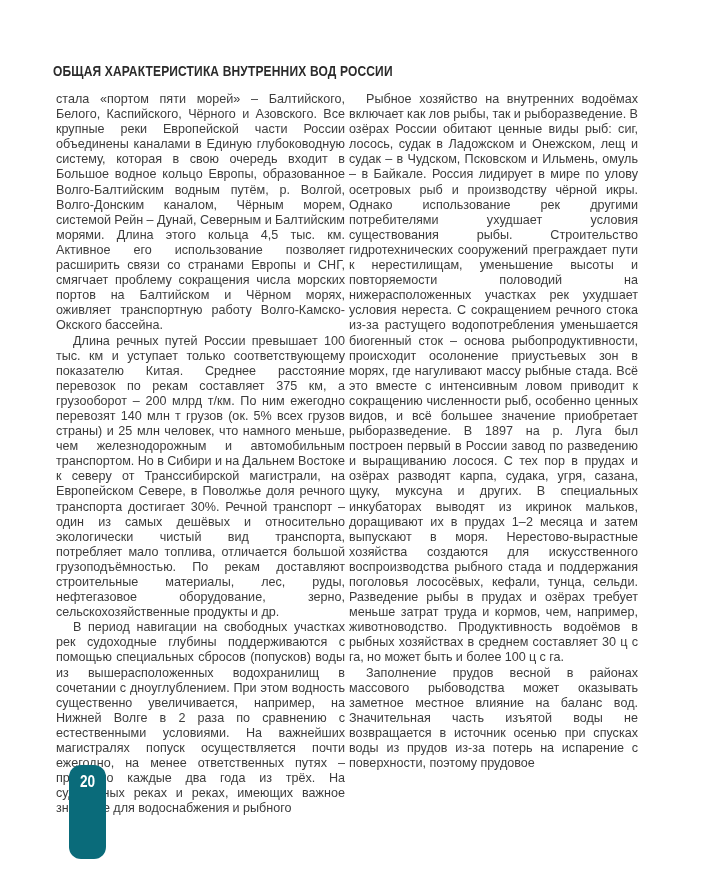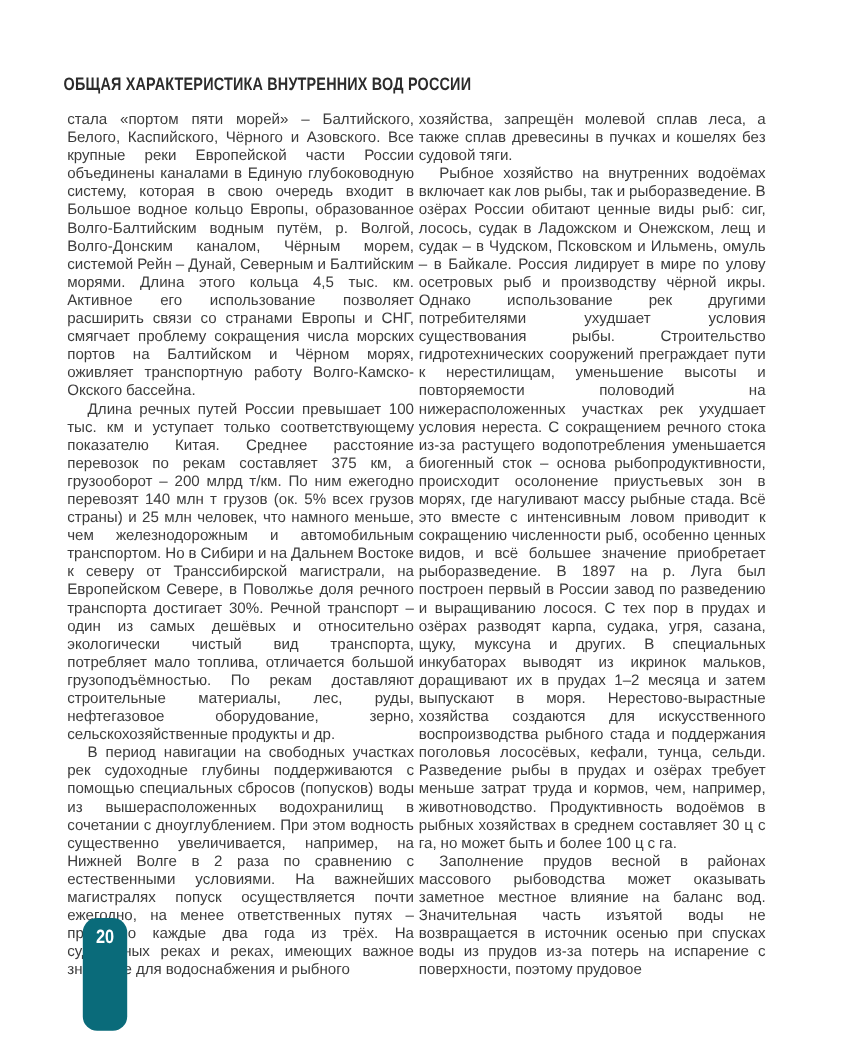--- a/index.html
+++ b/index.html
@@ -77,21 +77,20 @@
 
   <div class="running-head">ОБЩАЯ ХАРАКТЕРИСТИКА ВНУТРЕННИХ ВОД РОССИИ</div>
 
   <div class="columns">
     <div class="col" lang="ru">
       <p>стала «портом пяти морей» – Балтийского, Белого, Каспийского, Чёрного и Азовского. Все крупные реки Европейской части России объединены каналами в Единую глубоководную систему, которая в свою очередь входит в Большое водное кольцо Европы, образованное Волго-Балтийским водным путём, р. Волгой, Волго-Донским каналом, Чёрным морем, системой Рейн – Дунай, Северным и Балтийским морями. Длина этого кольца 4,5 тыс. км. Активное его использование позволяет расширить связи со странами Европы и СНГ, смягчает проблему сокращения числа морских портов на Балтийском и Чёрном морях, оживляет транспортную работу Волго-Камско-Окского бассейна.</p>
       <p class="indent">Длина речных путей России превышает 100 тыс. км и уступает только соответствующему показателю Китая. Среднее расстояние перевозок по рекам составляет 375 км, а грузооборот – 200 млрд т/км. По ним ежегодно перевозят 140 млн т грузов (ок. 5% всех грузов страны) и 25 млн человек, что намного меньше, чем железнодорожным и автомобильным транспортом. Но в Сибири и на Дальнем Востоке к северу от Транссибирской магистрали, на Европейском Севере, в Поволжье доля речного транспорта достигает 30%. Речной транспорт – один из самых дешёвых и относительно экологически чистый вид транспорта, потребляет мало топлива, отличается большой грузоподъёмностью. По рекам доставляют строительные материалы, лес, руды, нефтегазовое оборудование, зерно, сельскохозяйственные продукты и др.</p>
       <p class="indent">В период навигации на свободных участках рек судоходные глубины поддерживаются с помощью специальных сбросов (попусков) воды из вышерасположенных водохранилищ в сочетании с дноуглублением. При этом водность существенно увеличивается, например, на Нижней Волге в 2 раза по сравнению с естественными условиями. На важнейших магистралях попуск осуществляется почти ежегодно, на менее ответственных путях – примерно каждые два года из трёх. На судоходных реках и реках, имеющих важное значение для водоснабжения и рыбного</p>
     </div>
     <div class="col" lang="ru">
-      <p>хозяйства, запрещён молевой сплав леса, а также сплав древесины в пучках и кошелях без судовой тяги.</p>
       <p class="indent">Рыбное хозяйство на внутренних водоёмах включает как лов рыбы, так и рыборазведение. В озёрах России обитают ценные виды рыб: сиг, лосось, судак в Ладожском и Онежском, лещ и судак – в Чудском, Псковском и Ильмень, омуль – в Байкале. Россия лидирует в мире по улову осетровых рыб и производству чёрной икры. Однако использование рек другими потребителями ухудшает условия существования рыбы. Строительство гидротехнических сооружений преграждает пути к нерестилищам, уменьшение высоты и повторяемости половодий на нижерасположенных участках рек ухудшает условия нереста. С сокращением речного стока из-за растущего водопотребления уменьшается биогенный сток – основа рыбопродуктивности, происходит осолонение приустьевых зон в морях, где нагуливают массу рыбные стада. Всё это вместе с интенсивным ловом приводит к сокращению численности рыб, особенно ценных видов, и всё большее значение приобретает рыборазведение. В 1897 на р. Луга был построен первый в России завод по разведению и выращиванию лосося. С тех пор в прудах и озёрах разводят карпа, судака, угря, сазана, щуку, муксуна и других. В специальных инкубаторах выводят из икринок мальков, доращивают их в прудах 1–2 месяца и затем выпускают в моря. Нерестово-вырастные хозяйства создаются для искусственного воспроизводства рыбного стада и поддержания поголовья лососёвых, кефали, тунца, сельди. Разведение рыбы в прудах и озёрах требует меньше затрат труда и кормов, чем, например, животноводство. Продуктивность водоёмов в рыбных хозяйствах в среднем составляет 30 ц с га, но может быть и более 100 ц с га.</p>
       <p class="indent">Заполнение прудов весной в районах массового рыбоводства может оказывать заметное местное влияние на баланс вод. Значительная часть изъятой воды не возвращается в источник осенью при спусках воды из прудов из-за потерь на испарение с поверхности, поэтому прудовое</p>
     </div>
   </div>
 
   <div class="page-tab" style="background: rgb(10, 107, 122);">
     <div class="page-tab-number">20</div>
   </div>
 
 </div>

